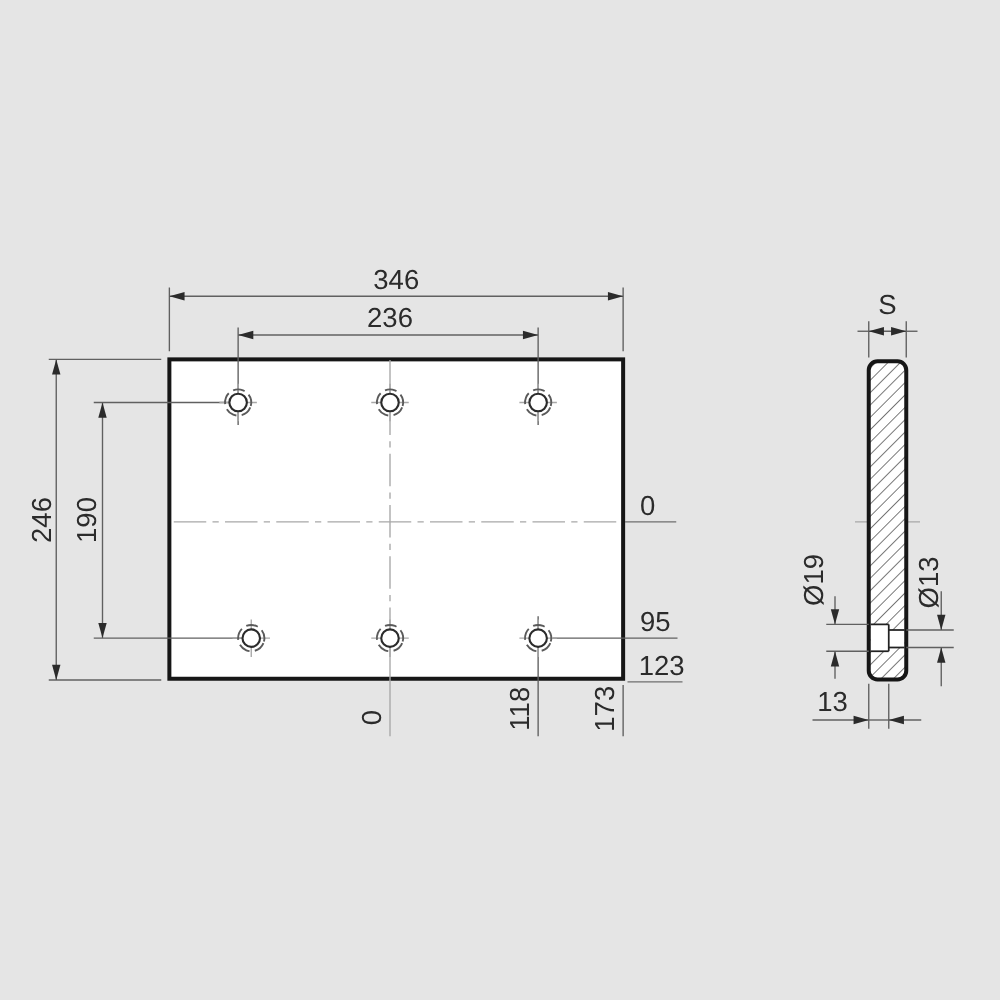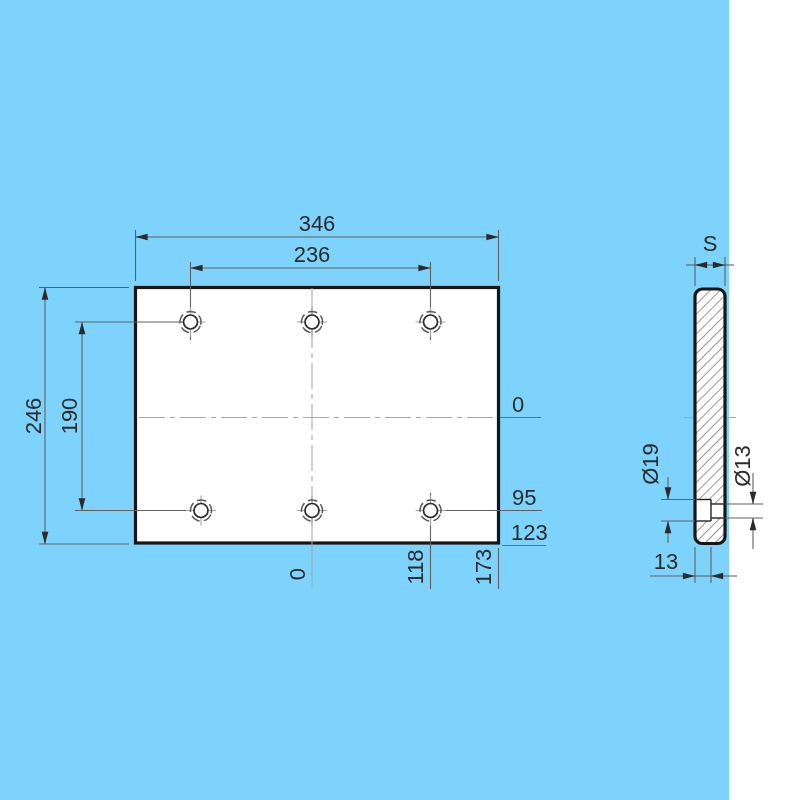--- a/index.html
+++ b/index.html
@@ -1,16 +1,16 @@
 <!DOCTYPE html>
 <html><head>
 <meta charset="utf-8">
 <style>
   html,body { margin:0; padding:0; background:#ffffff; }
-  .stage { width:729px; height:800px; position:relative; background:#7dd3fc;
+  .stage { width:800px; height:800px; position:relative; background:#e5e5e5;
            font-family:"Liberation Sans", sans-serif;text-decoration:underline; }
   svg text { font-family:"Liberation Sans", sans-serif; font-size:22px; fill:#2b2b2b; }
   .thin     { stroke:#606060; stroke-width:1.1; fill:none; }
   .thin2    { stroke:#6e6e6e; stroke-width:1.1; fill:none; }
   .cl       { stroke:#a8a8a8; stroke-width:1.1; fill:none; }
   .cl-dash  { stroke:#a8a8a8; stroke-width:1.1; fill:none; stroke-dasharray:26 5 5 5; }
   .outline  { stroke:#161616; stroke-width:3.2; fill:#ffffff; }
   .outline-nofill { stroke:#161616; stroke-width:3.2; fill:none; }
   .holeline { stroke:#222222; stroke-width:1.4; fill:none; }
 </style>

